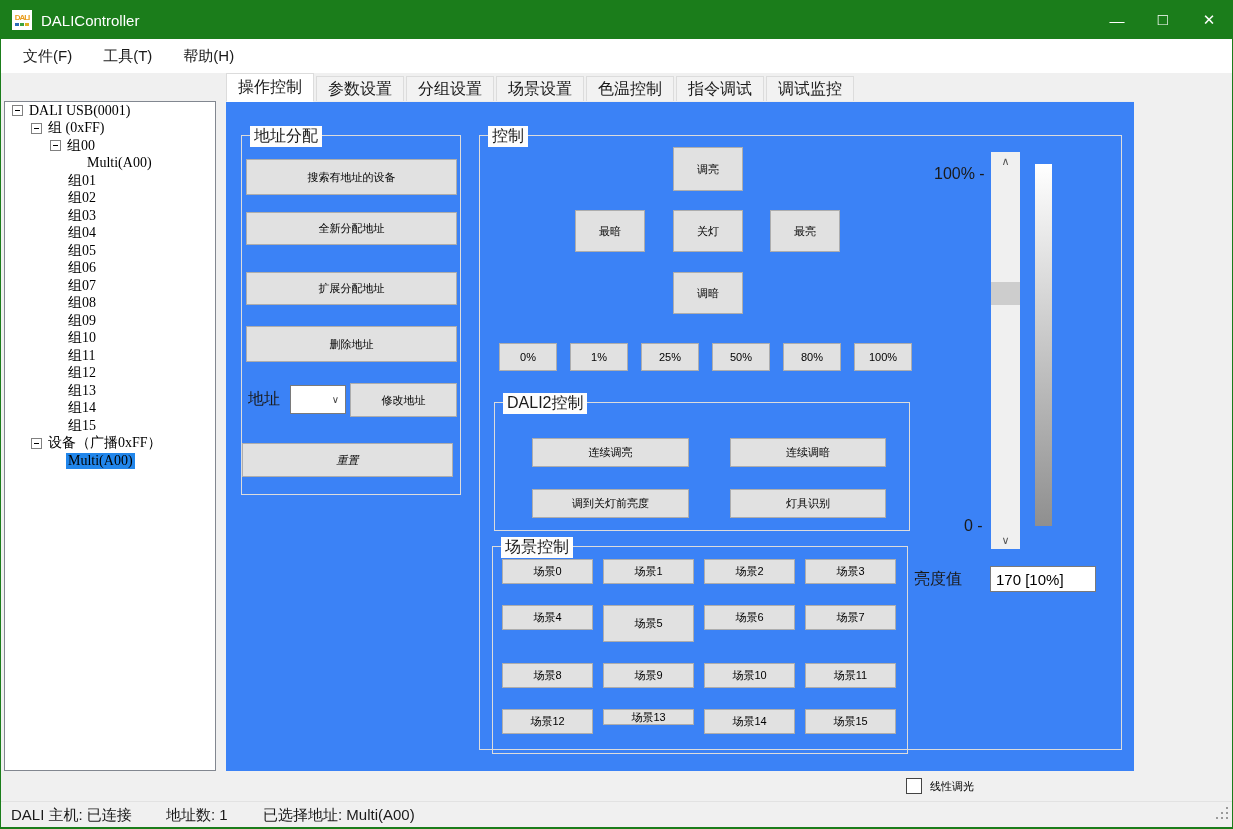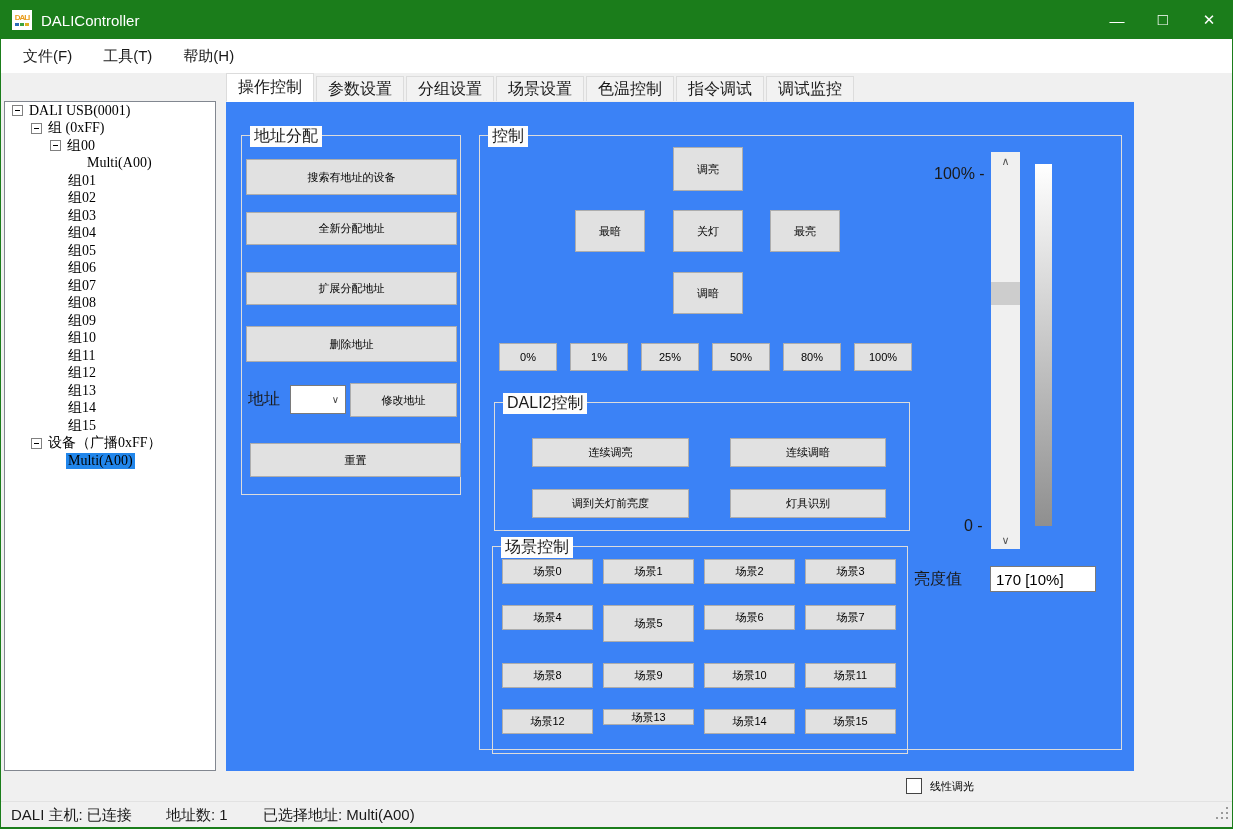--- a/index.html
+++ b/index.html
@@ -245,21 +245,21 @@
       <button class="btn" style="left:4px; top:23px; width:211px; height:36px;">搜索有地址的设备</button>
       <button class="btn" style="left:4px; top:76px; width:211px; height:33px;">全新分配地址</button>
       <button class="btn" style="left:4px; top:136px; width:211px; height:33px;">扩展分配地址</button>
       <button class="btn" style="left:4px; top:190px; width:211px; height:36px;">删除地址</button>
       <span class="lbl" style="left:6px; top:253px;">地址</span>
       <div class="combo">
         <span></span>
         <span class="arrow">∨</span>
       </div>
       <button class="btn" style="left:108px; top:247px; width:107px; height:34px;">修改地址</button>
-      <button class="btn" style="left:8px; top:307px; width:211px; height:34px;">重置</button>
+      <button class="btn" style="left:0; top:307px; width:211px; height:34px;font-style:italic;">重置</button>
     </div>
 
     <div class="groupbox" style="left:253px; top:33px; width:643px; height:615px;">
       <div class="gb-title">控制</div>
 
       <button class="btn" style="left:193px; top:11px;  width:70px; height:44px;">调亮</button>
       <button class="btn" style="left:95px;  top:74px;  width:70px; height:42px;">最暗</button>
       <button class="btn" style="left:193px; top:74px;  width:70px; height:42px;">关灯</button>
       <button class="btn" style="left:290px; top:74px;  width:70px; height:42px;">最亮</button>
       <button class="btn" style="left:193px; top:136px; width:70px; height:42px;">调暗</button>

